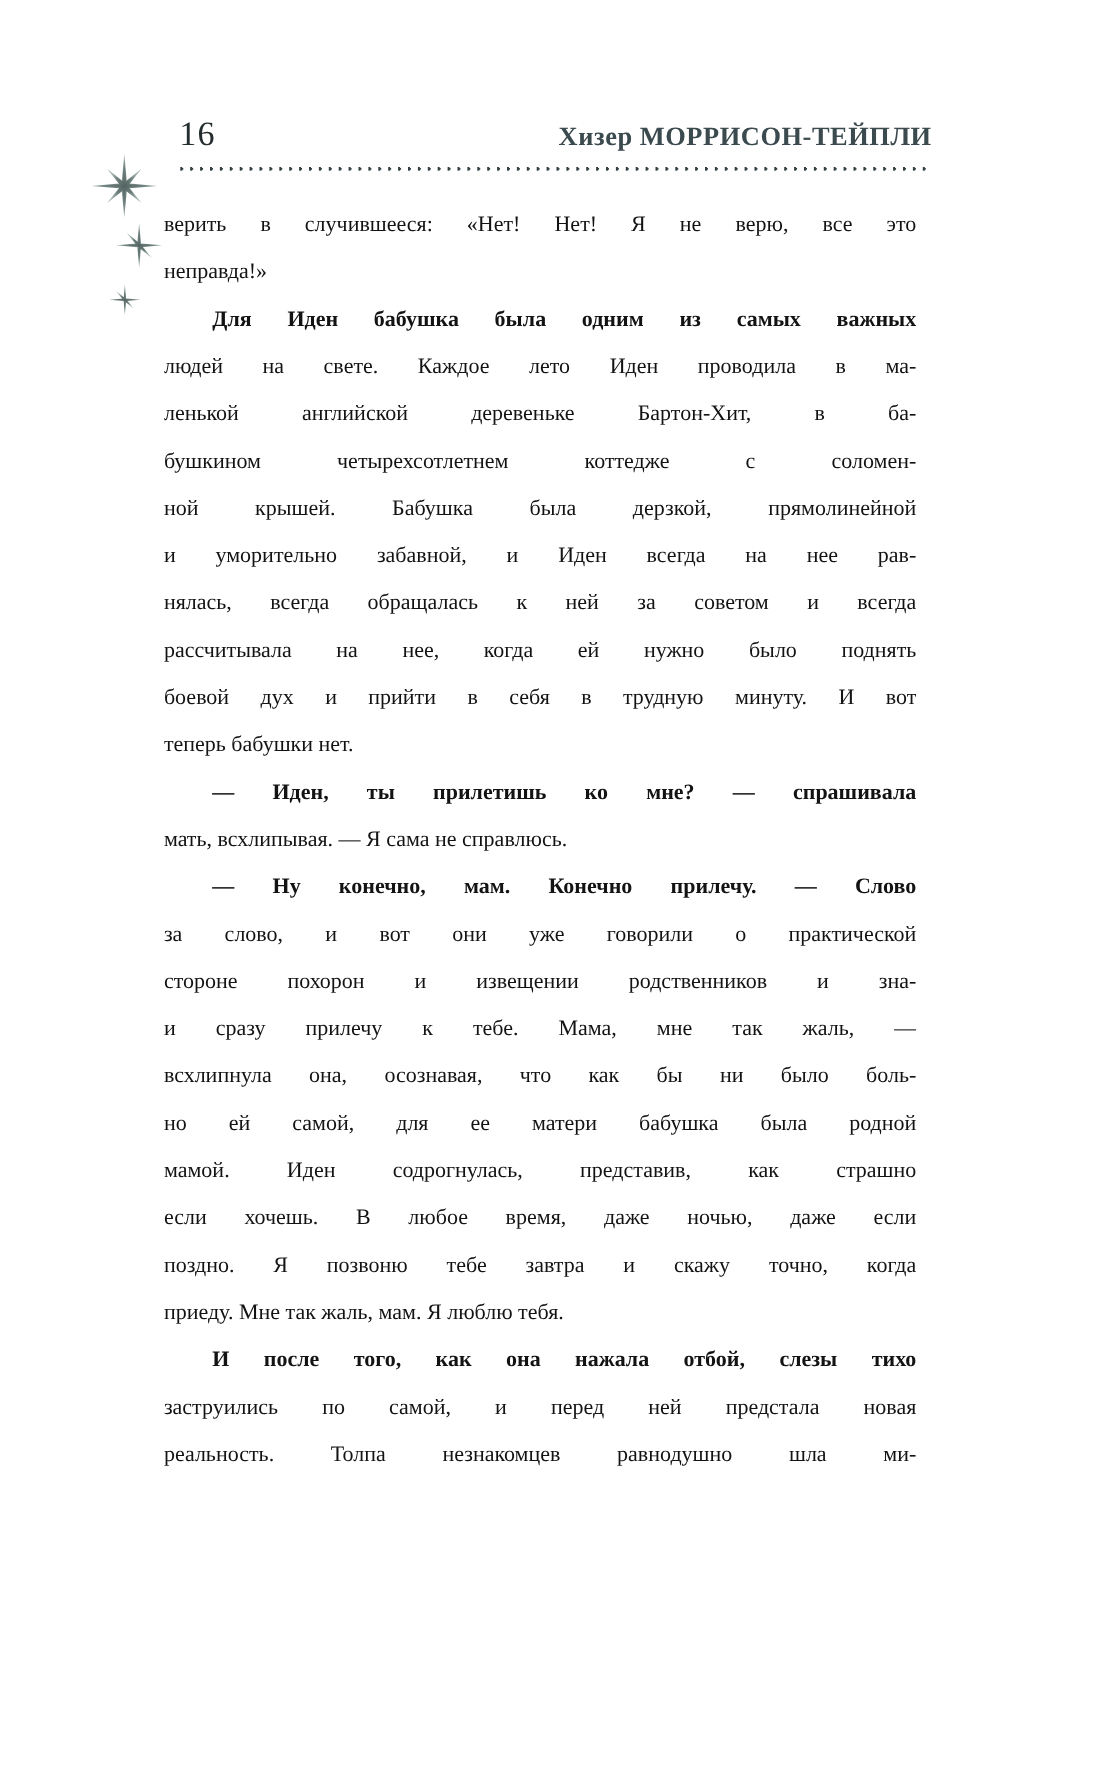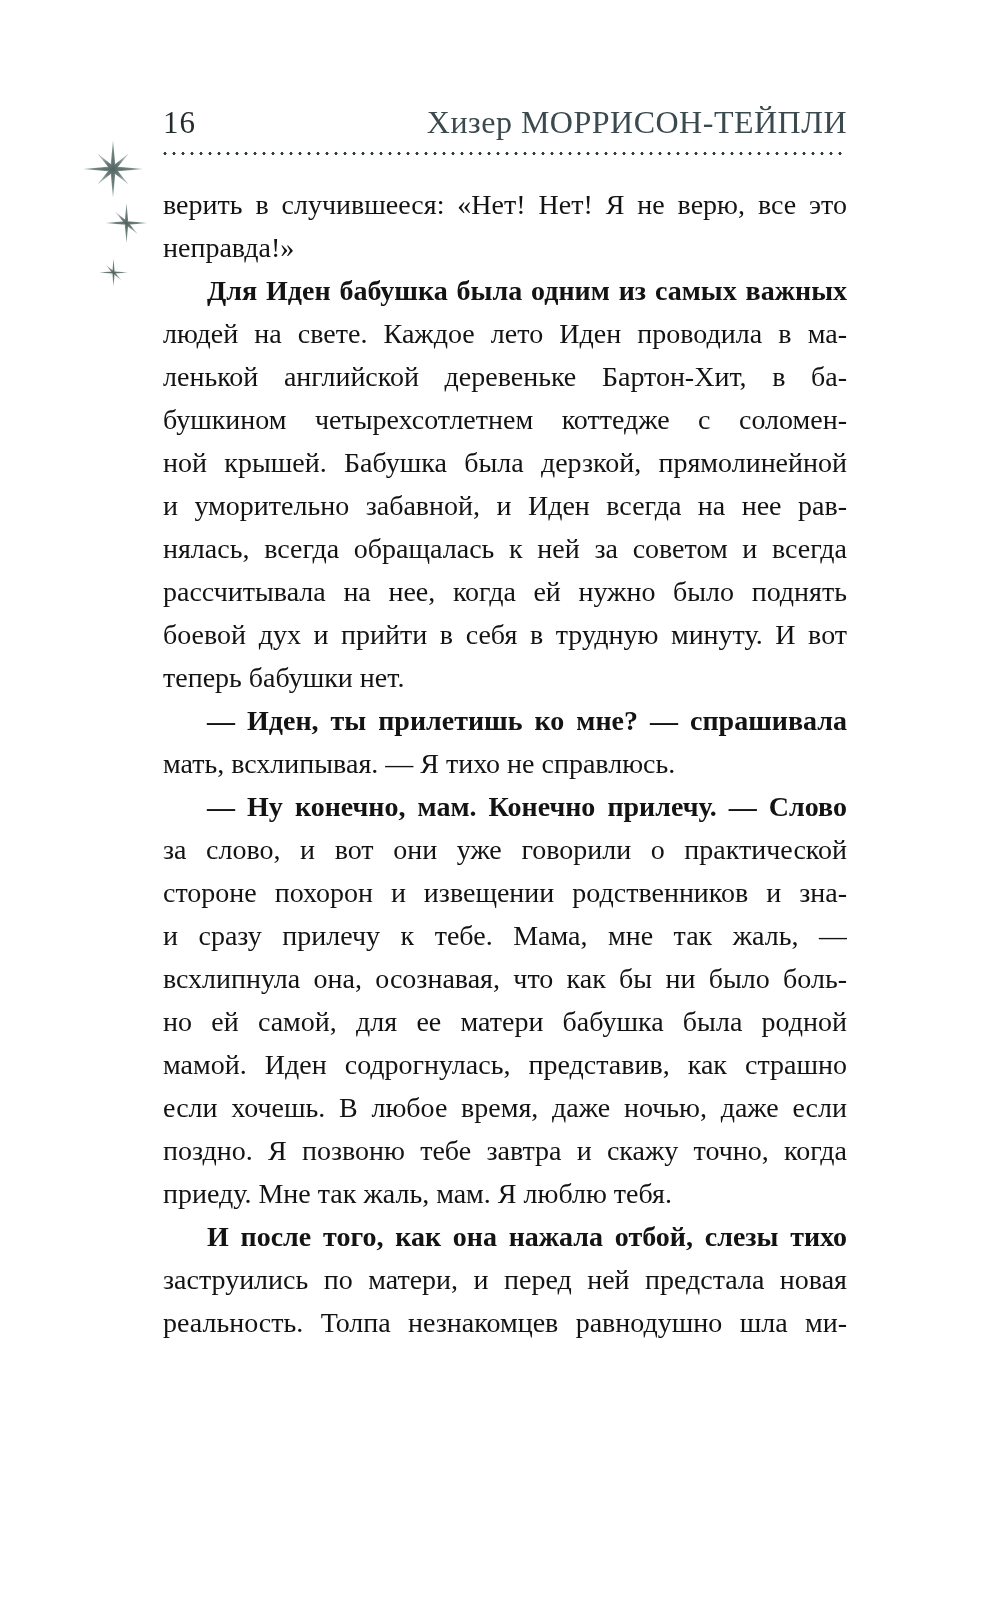--- a/index.html
+++ b/index.html
@@ -34,23 +34,23 @@
     justify-content: space-between;
     align-items: baseline;
   }
   .page-number {
     font-size: 31px;
     line-height: 36px;
     color: #242d2e;
     letter-spacing: 1px;
   }
   .running-author {
-    font-size: 32px;
+    font-size: 24px;
     line-height: 36px;
-    font-weight: normal;
+    font-weight: bold;
     color: var(--header-text);
     letter-spacing: 0.5px;
   }
   .dotted-rule {
     position: absolute;
     left: 163px;
     top: 151px;
     width: 684px;
     height: 5px;
     background-image: radial-gradient(circle at 2px 2.5px, var(--divider) 1.45px, rgba(0,0,0,0) 1.6px);
@@ -59,25 +59,25 @@
   }
   
   .ornament { position: absolute; }
   .ornament.large  { left: 82px;  top: 139px; width: 62px; height: 60px; }
   .ornament.medium { left: 105px; top: 202px; width: 43px; height: 42px; }
   .ornament.small  { left: 99px;  top: 258px; width: 29px; height: 29px; }
   .ornament svg { width: 100%; height: 100%; display: block; }
   
   .body-text {
     position: absolute;
-    left: 163px;
+    left: 149px;
     top: 183px;
     width: 684px;
     color: var(--body-text);
-    font-size: 28px;
+    font-size: 20px;
   }
   .body-text .line {
     height: 43px;
     line-height: 43px;
     text-align: justify;
     text-align-last: justify;
     white-space: normal;
     overflow: hidden;
   }
   .body-text .line.indent { padding-left: 44px; font-weight: bold; }
@@ -145,29 +145,29 @@
       <p class="line">людей на свете. Каждое лето Иден проводила в ма-</p>
       <p class="line">ленькой английской деревеньке Бартон-Хит, в ба-</p>
       <p class="line">бушкином четырехсотлетнем коттедже с соломен-</p>
       <p class="line">ной крышей. Бабушка была дерзкой, прямолинейной</p>
       <p class="line">и уморительно забавной, и Иден всегда на нее рав-</p>
       <p class="line">нялась, всегда обращалась к ней за советом и всегда</p>
       <p class="line">рассчитывала на нее, когда ей нужно было поднять</p>
       <p class="line">боевой дух и прийти в себя в трудную минуту. И вот</p>
       <p class="line end">теперь бабушки нет.</p>
       <p class="line indent">— Иден, ты прилетишь ко мне? — спрашивала</p>
-      <p class="line end">мать, всхлипывая. — Я тихо не справлюсь.</p>
+      <p class="line end">мать, всхлипывая. — Я сама не справлюсь.</p>
       <p class="line indent">— Ну конечно, мам. Конечно прилечу. — Слово</p>
       <p class="line">за слово, и вот они уже говорили о практической</p>
       <p class="line">стороне похорон и извещении родственников и зна-</p>
       <p class="line">и сразу прилечу к тебе. Мама, мне так жаль, —</p>
       <p class="line">всхлипнула она, осознавая, что как бы ни было боль-</p>
       <p class="line">но ей самой, для ее матери бабушка была родной</p>
       <p class="line">мамой. Иден содрогнулась, представив, как страшно</p>
       <p class="line">если хочешь. В любое время, даже ночью, даже если</p>
       <p class="line">поздно. Я позвоню тебе завтра и скажу точно, когда</p>
       <p class="line end">приеду. Мне так жаль, мам. Я люблю тебя.</p>
       <p class="line indent">И после того, как она нажала отбой, слезы тихо</p>
-      <p class="line">заструились по матери, и перед ней предстала новая</p>
+      <p class="line">заструились по самой, и перед ней предстала новая</p>
       <p class="line">реальность. Толпа незнакомцев равнодушно шла ми-</p>
     </main>
 
 </div>
 
 </body></html>

